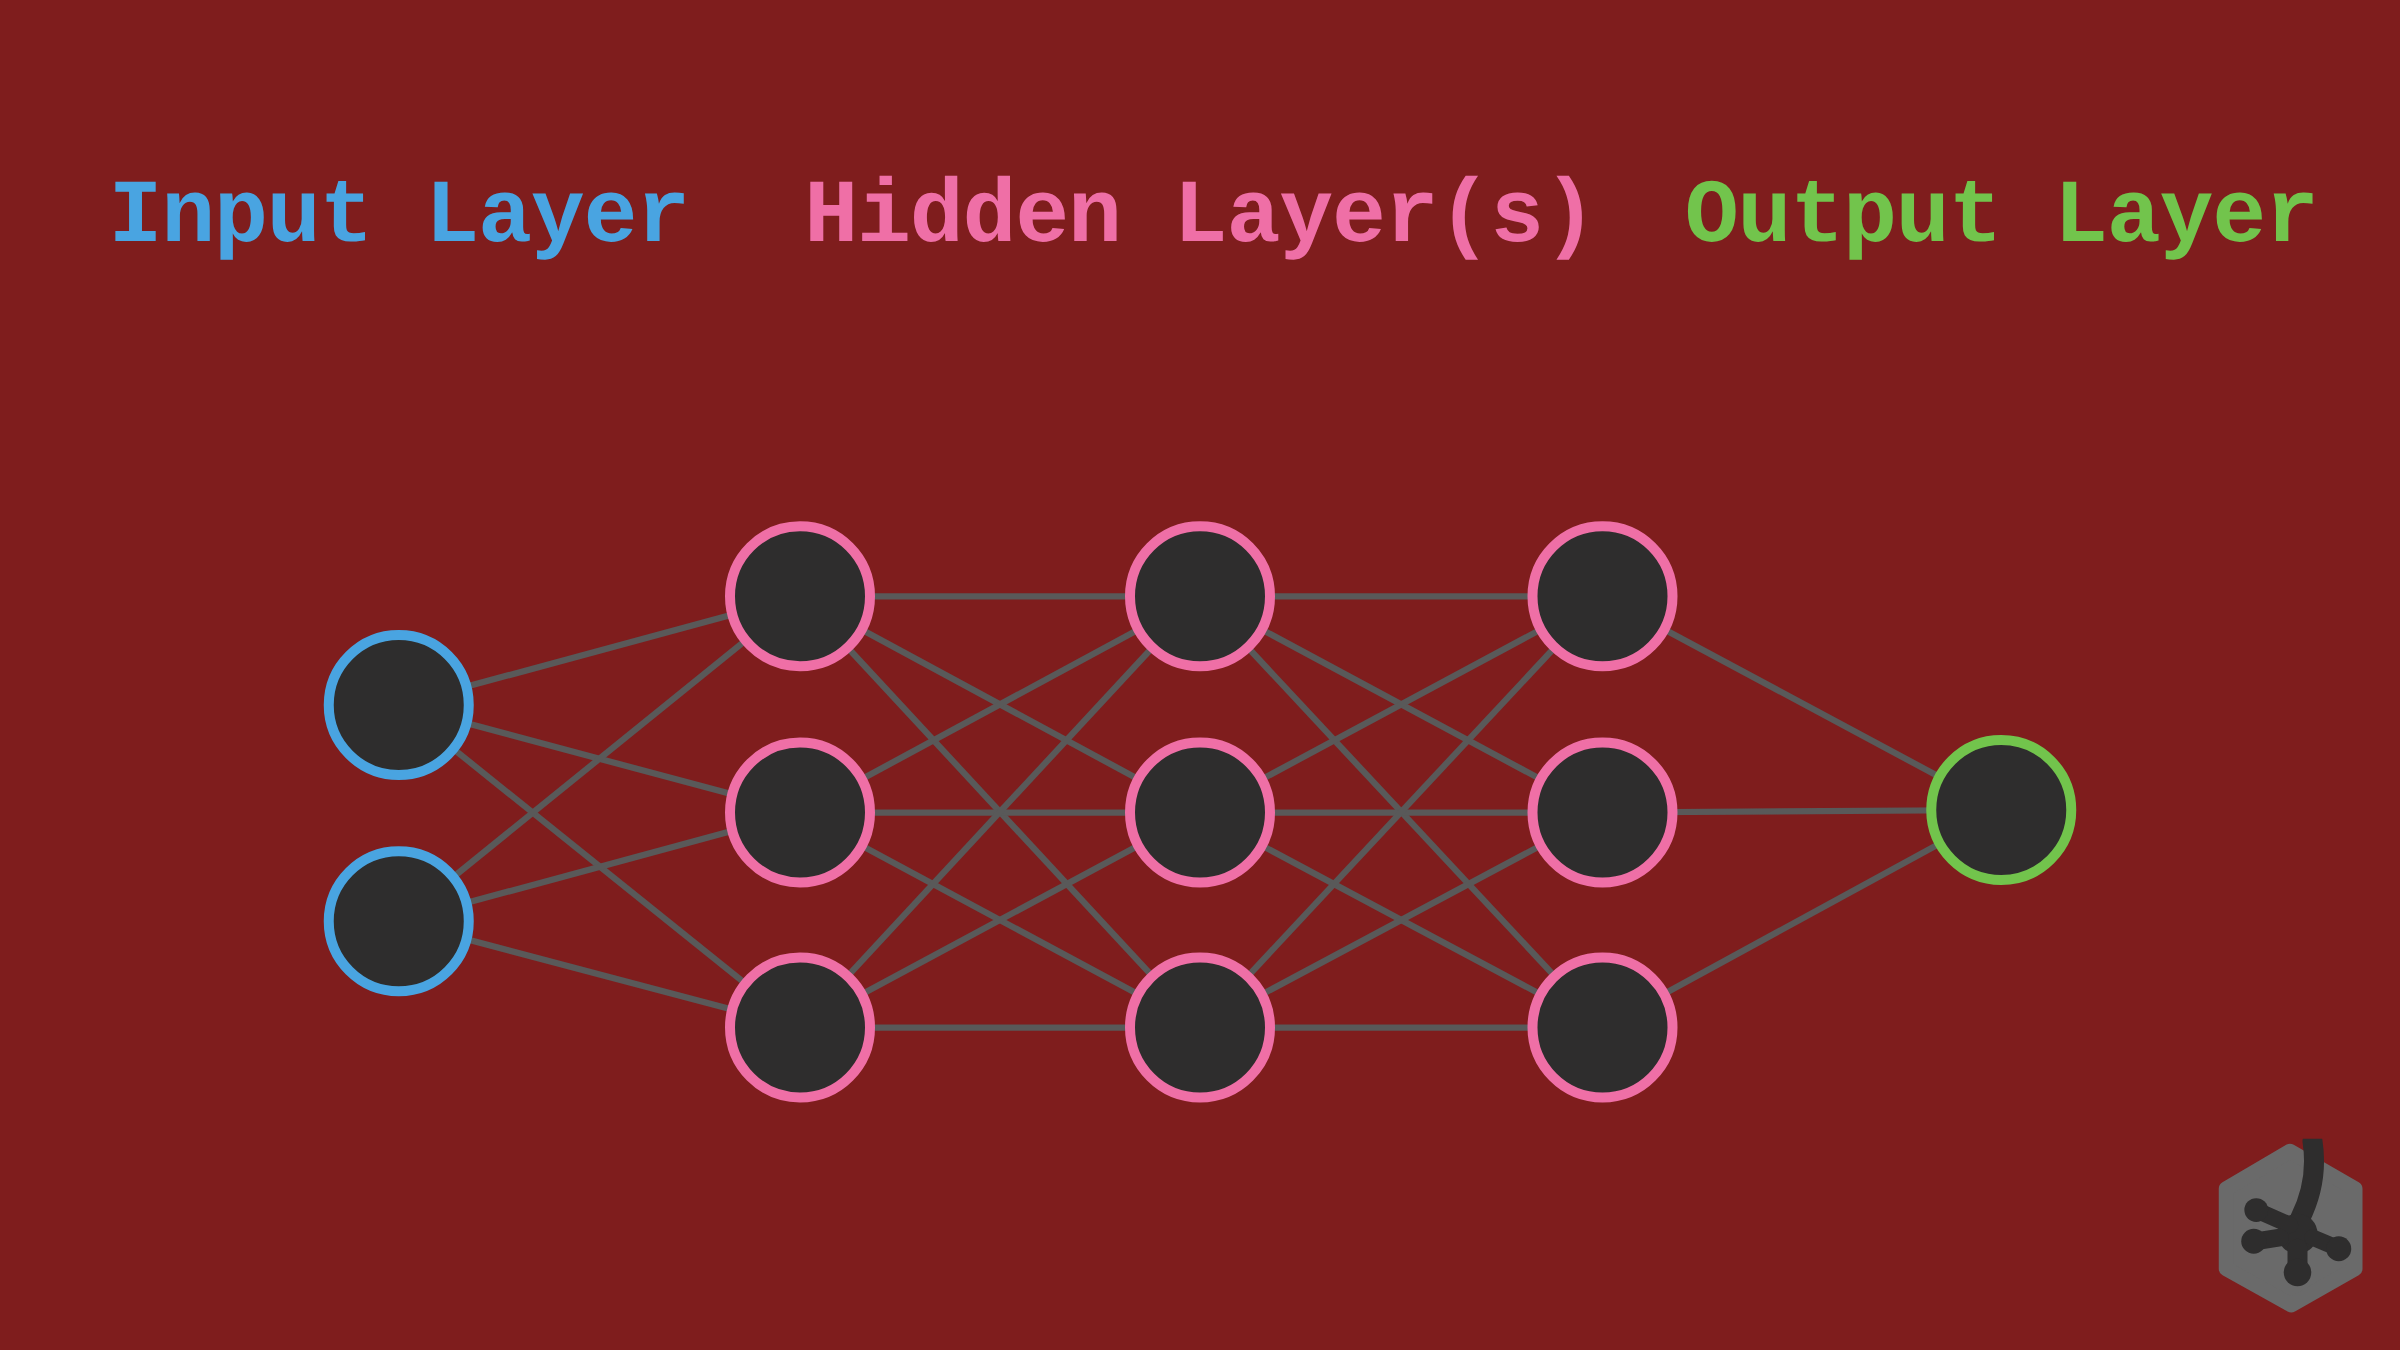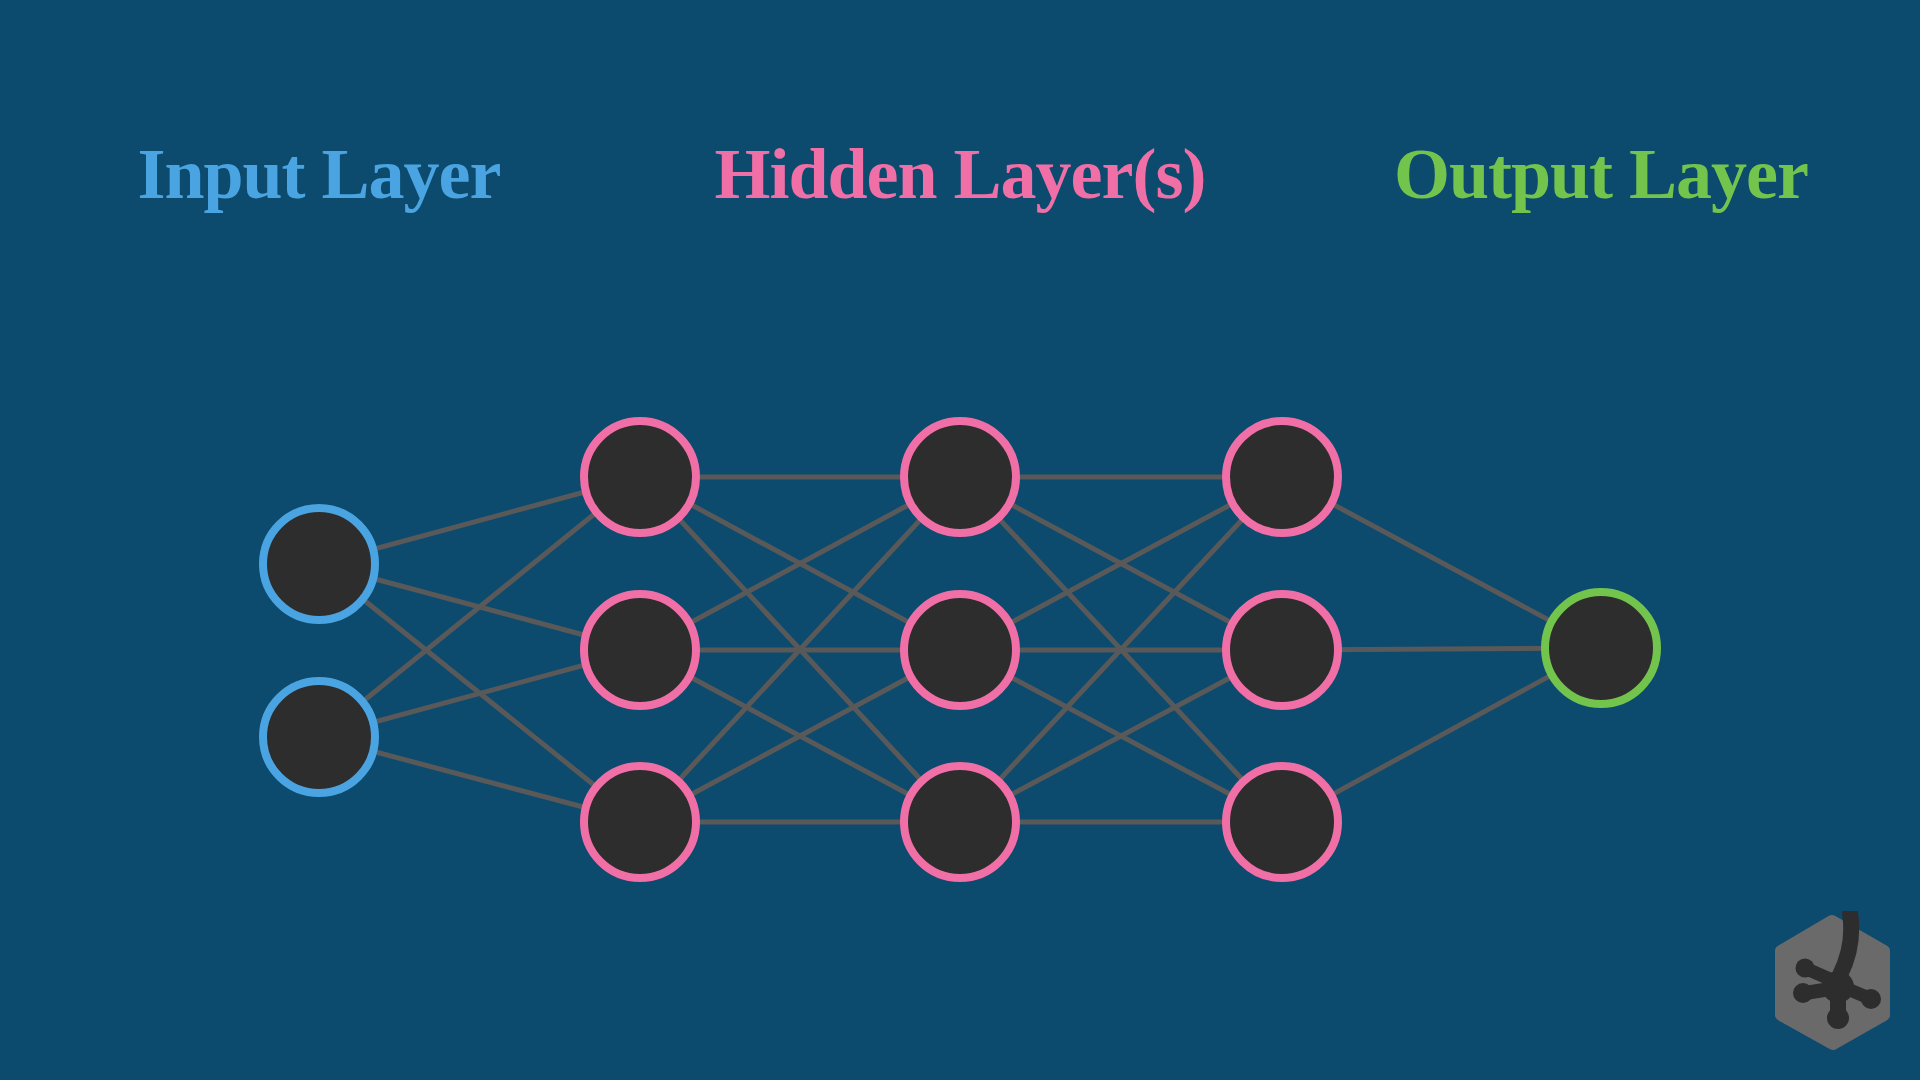--- a/index.html
+++ b/index.html
@@ -1,21 +1,21 @@
 <!DOCTYPE html>
 <html><head>
 <meta charset="utf-8">
 <style>
   html,body{margin:0;padding:0;background:#2e2d2d;}
   .stage{
     position:relative;
     width:1920px;height:1080px;
-    background:#0c4a6e;
+    background:#7f1d1d;
     overflow:hidden;
-    font-family:Liberation Serif, serif;
+    font-family:Liberation Mono, monospace;
   }
   .layer-label{
     position:absolute;
     top:138px;
     transform:translateX(-50%);
     font-size:72px;
     font-weight:700;
     letter-spacing:-1px;
     line-height:1;
     white-space:nowrap;

